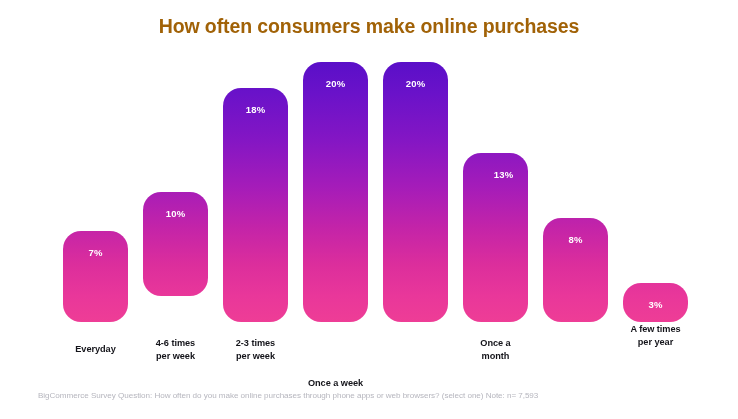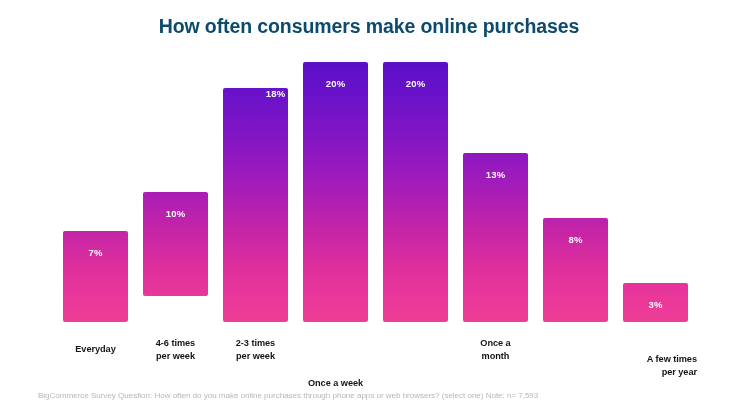--- a/index.html
+++ b/index.html
@@ -25,37 +25,37 @@
 
   
   #chart-title {
     position: absolute;
     left: 0;
     top: 15px;
     width: 738px;
     text-align: center;
     font-size: 19.5px;
     font-weight: bold;
-    color: #0c4a6e;
+    color: #a16207;
     letter-spacing: -0.1px;
     white-space: nowrap;
   }
 
   
   #plot-area {
     position: absolute;
     left: 0;
     top: 0;
     width: 738px;
     height: 419px;
   }
 
   .bar {
     position: absolute;
-    border-radius: 2px;
+    border-radius: 18px;
     overflow: hidden;
     box-sizing: border-box;
   }
 
   
   .bar-fill {
     position: absolute;
     left: 0;
     width: 100%;
     background-image: linear-gradient(
@@ -123,54 +123,54 @@
       <div class="bar" style="left: 143px; top: 192px; width: 65px; height: 104px;">
         <div class="bar-fill" style="height: 260px; top: -130px;"></div>
         <div class="bar-value" style="top: 16px;">10%</div>
       </div>
       <div class="cat-label" style="left: 134px; width: 83px; top: 337px;">
         <div>4-6 times</div>
         <div>per week</div>
       </div>
       <div class="bar" style="left: 223px; top: 88px; width: 65px; height: 234px;">
         <div class="bar-fill" style="height: 260px; top: -26px;"></div>
-        <div class="bar-value" style="top: 0; padding-left: 20px;">18%</div>
+        <div class="bar-value" style="top: 16px;">18%</div>
       </div>
       <div class="cat-label" style="left: 214px; width: 83px; top: 337px;">
         <div>2-3 times</div>
         <div>per week</div>
       </div>
       <div class="bar" style="left: 303px; top: 62px; width: 65px; height: 260px;">
         <div class="bar-fill" style="height: 260px; top: 0px;"></div>
         <div class="bar-value" style="top: 16px;">20%</div>
       </div>
       <div class="cat-label" style="left: 294px; width: 83px; top: 343px; margin-top: 34px;">
         <div>Once a week</div>
       </div>
       <div class="bar" style="left: 383px; top: 62px; width: 65px; height: 260px;">
         <div class="bar-fill" style="height: 260px; top: 0px;"></div>
         <div class="bar-value" style="top: 16px;">20%</div>
       </div>
       <div class="bar" style="left: 463px; top: 153px; width: 65px; height: 169px;">
         <div class="bar-fill" style="height: 260px; top: -91px;"></div>
-        <div class="bar-value" style="top: 16px;">13%</div>
+        <div class="bar-value" style="top: 16px; padding-left: 8px;">13%</div>
       </div>
       <div class="cat-label" style="left: 454px; width: 83px; top: 337px;">
         <div>Once a</div>
         <div>month</div>
       </div>
       <div class="bar" style="left: 543px; top: 218px; width: 65px; height: 104px;">
         <div class="bar-fill" style="height: 260px; top: -156px;"></div>
         <div class="bar-value" style="top: 16px;">8%</div>
       </div>
       <div class="bar" style="left: 623px; top: 283px; width: 65px; height: 39px;">
         <div class="bar-fill" style="height: 260px; top: -221px;"></div>
         <div class="bar-value" style="top: 16px;">3%</div>
       </div>
-      <div class="cat-label" style="left: 614px; width: 83px; top: 353px; text-align: right;">
+      <div class="cat-label" style="left: 614px; width: 83px; top: 323px;">
         <div>A few times</div>
         <div>per year</div>
       </div>
     </div>
 
   <div id="chart-footnote">BigCommerce Survey Question: How often do you make online purchases through phone apps or web browsers? (select one) Note: n= 7,593</div>
 
 </div>
 
 </body></html>

